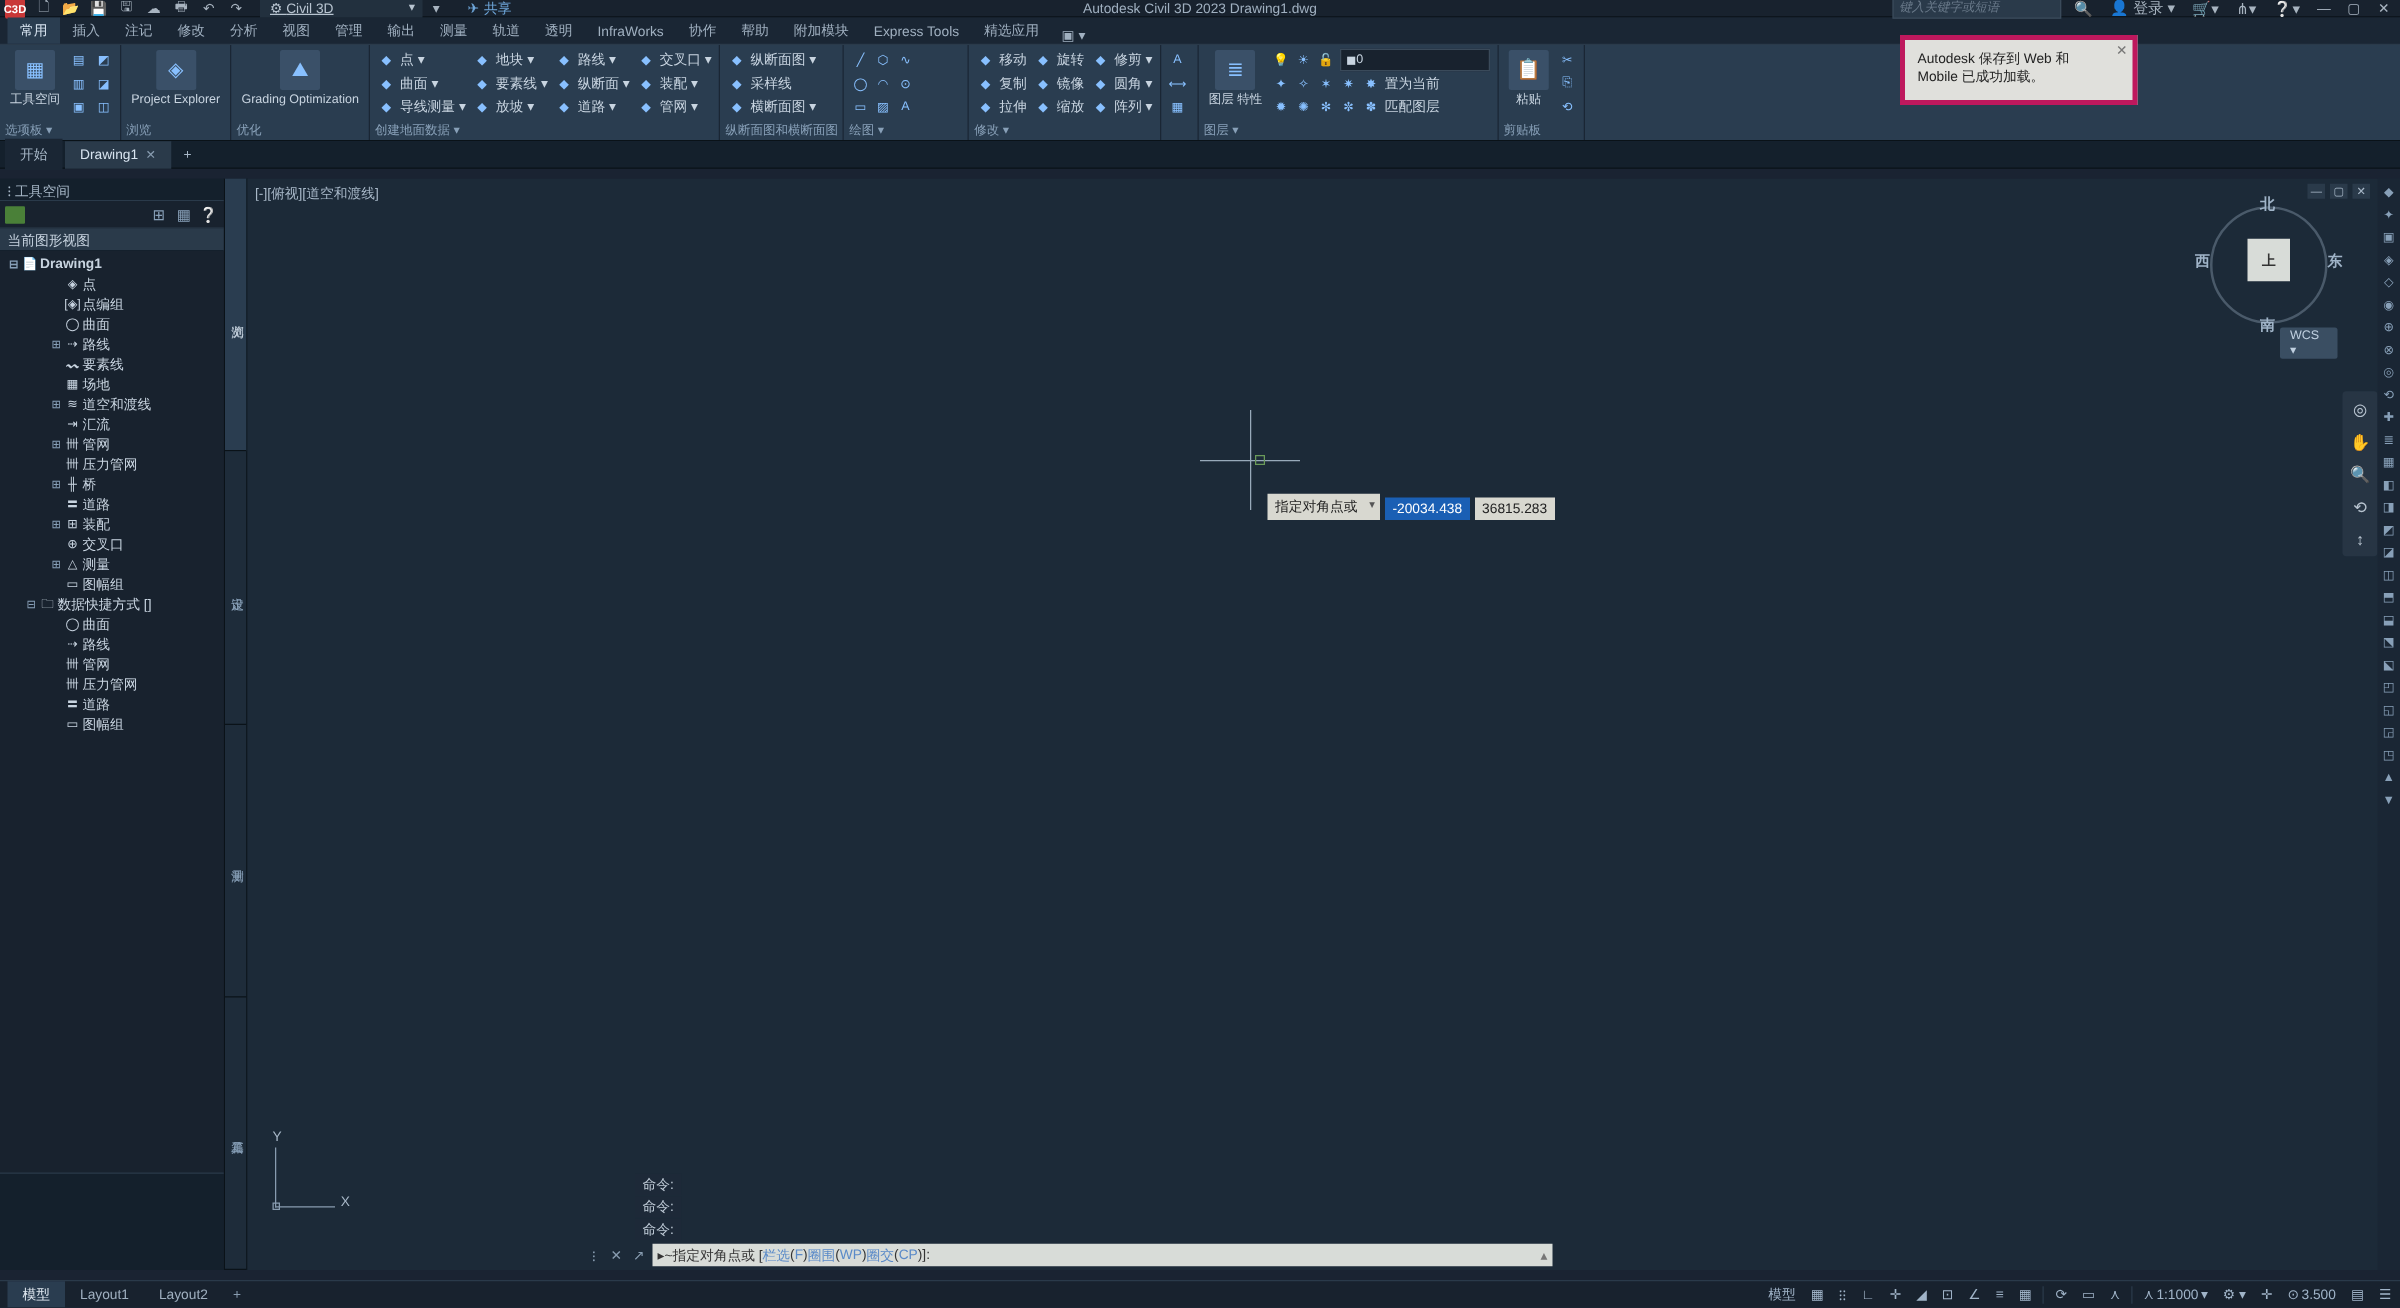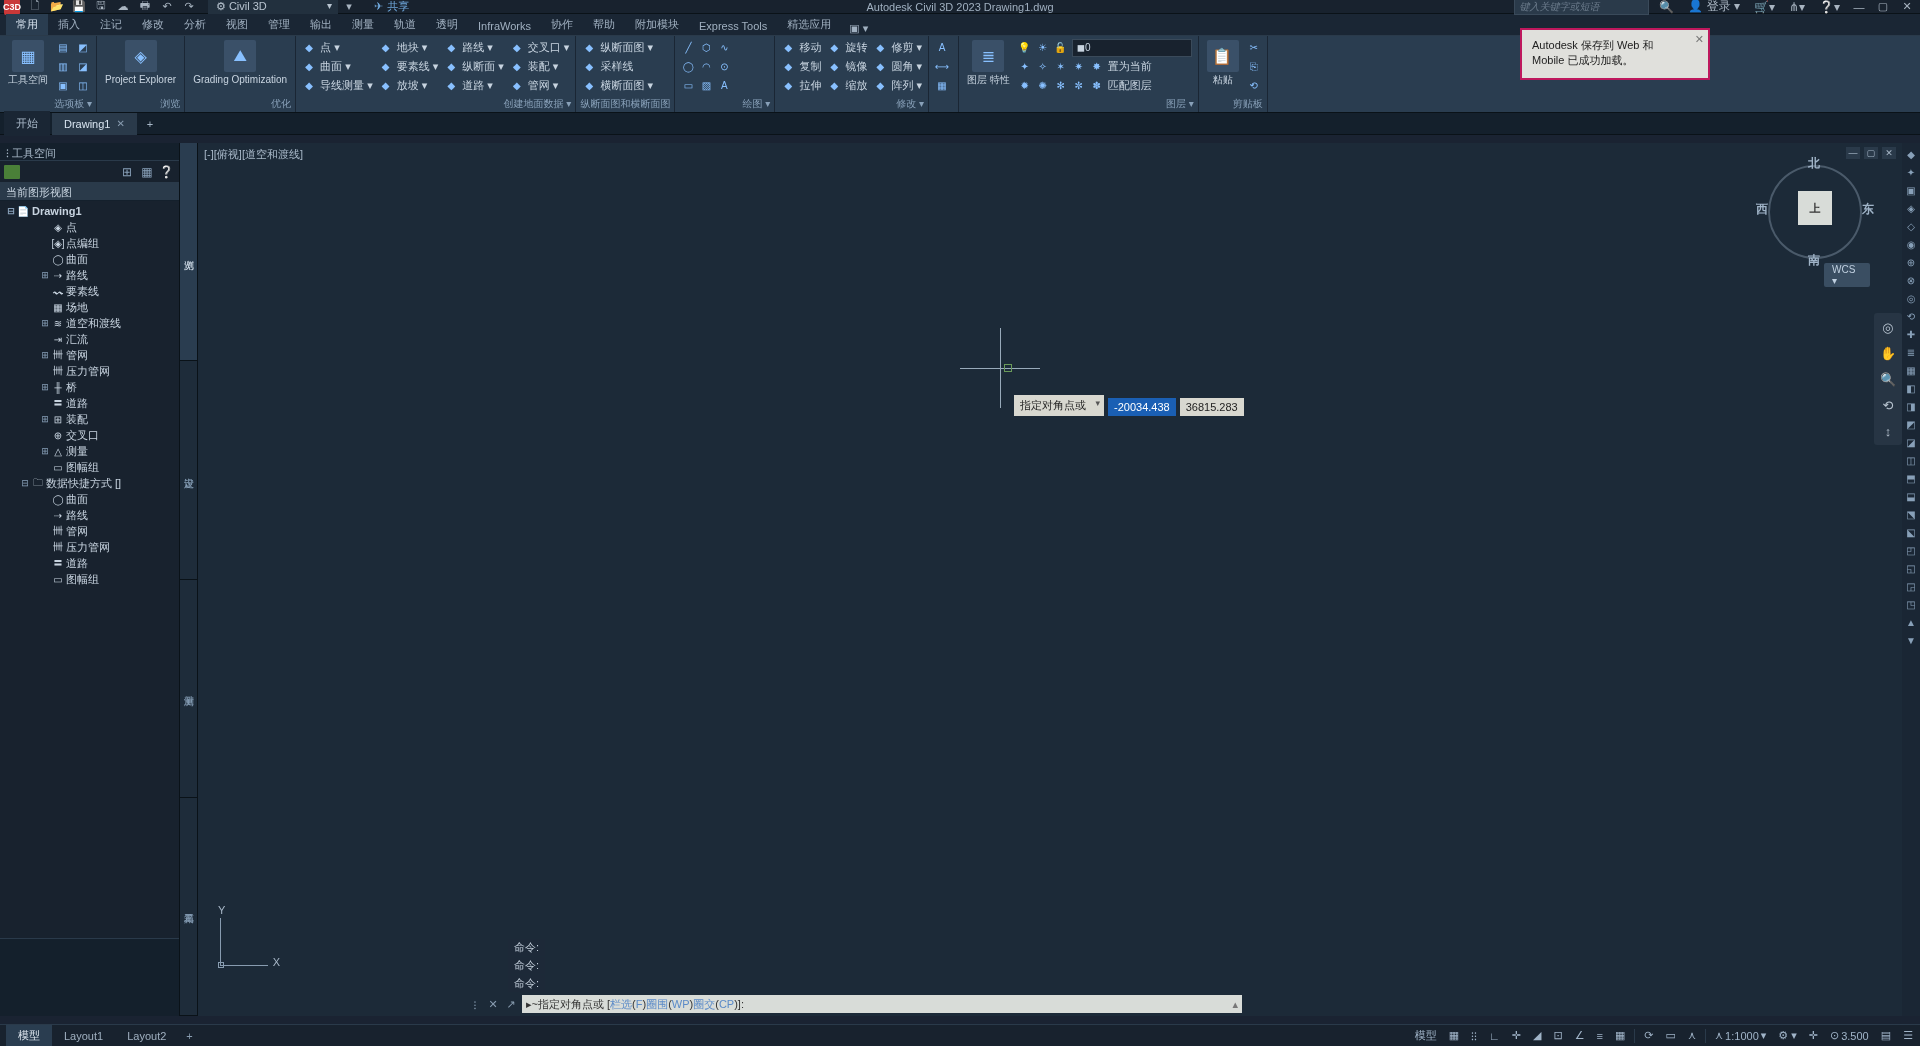--- a/index.html
+++ b/index.html
@@ -2,40 +2,40 @@
 <html><head>
 <meta charset="utf-8">
 <style>
 * { margin: 0; padding: 0; box-sizing: border-box; font-family: "Microsoft YaHei", "Segoe UI", sans-serif; }
 body { background: #1a2332; color: #c8d0d8; font-size: 11px; overflow: hidden; width: 1920px; height: 1046px; position: relative; }
 
 
 .titlebar { height: 14px; background: #18222e; display: flex; align-items: center; padding: 0 4px; border-bottom: 1px solid #0a1218; }
 .titlebar .app-icon { width: 16px; height: 16px; background: #c93838; border-radius: 2px; display: flex; align-items: center; justify-content: center; font-size: 9px; font-weight: bold; color: white; margin-right: 4px; }
 .titlebar .qat-icon { width: 18px; height: 18px; display: flex; align-items: center; justify-content: center; color: #a8b4c0; margin: 0 2px; cursor: pointer; }
-.titlebar .workspace { margin-left: 8px; padding: 1px 24px 1px 8px; background: #22303e; color: #b8c4d0; font-size: 11px; position: relative; width: 130px; }
+.titlebar .workspace { margin-left: 8px; padding: 1px 24px 1px 8px; background: #22303e; color: #b8c4d0; font-size: 11px; position: relative; width: 130px; text-decoration: underline; }
 .titlebar .workspace::after { content: "▾"; position: absolute; right: 6px; font-size: 10px; }
 .titlebar .share { margin-left: 14px; color: #6fa8dc; font-size: 11px; display: flex; align-items: center; gap: 4px; }
 .titlebar .center-title { position: absolute; left: 50%; transform: translateX(-50%); color: #a0b0c0; font-size: 11px; }
 .titlebar .right-area { position: absolute; right: 4px; display: flex; align-items: center; gap: 6px; }
 .titlebar .search-box { width: 135px; height: 16px; background: #2a3a4a; border: 1px solid #3a4a5a; padding: 0 4px; font-style: italic; color: #6a7a8a; font-size: 10px; line-height: 14px; }
 .titlebar .right-btn { color: #a8b4c0; padding: 0 4px; font-size: 12px; cursor: pointer; }
 .titlebar .win-btn { width: 18px; height: 14px; display: flex; align-items: center; justify-content: center; color: #a8b4c0; cursor: pointer; font-size: 11px; }
 
 
 .ribbon-tabs { height: 22px; background: #1a2634; display: flex; align-items: flex-end; padding-left: 6px; border-bottom: 1px solid #2a3a4a; }
 .ribbon-tab { padding: 3px 10px; color: #a0b0c0; font-size: 11px; cursor: pointer; }
 .ribbon-tab.active { background: #2a3d50; color: #d8e4f0; }
 .ribbon-tabs .more { margin-left: 8px; color: #a0b0c0; }
 
 
 .ribbon { height: 77px; background: #2a3d50; display: flex; border-bottom: 1px solid #0a1218; }
 .ribbon-panel { padding: 2px 4px 0; border-right: 1px solid #1a2634; display: flex; flex-direction: column; }
 .ribbon-panel .panel-body { flex: 1; display: flex; align-items: flex-start; gap: 2px; }
-.ribbon-panel .panel-label { height: 16px; text-align: right; font-size: 10px; color: #88a0b8; padding-top: 1px; }
+.ribbon-panel .panel-label { height: 16px; text-align: left; font-size: 10px; color: #88a0b8; padding-top: 1px; }
 .big-btn { display: flex; flex-direction: column; align-items: center; justify-content: center; padding: 2px 4px; cursor: pointer; }
 .big-btn .ico { width: 32px; height: 32px; background: #3a5068; border-radius: 2px; margin-bottom: 2px; display:flex;align-items:center;justify-content:center;font-size:16px;color:#88c0ff; }
 .big-btn .lbl { font-size: 10px; color: #c8d4e0; text-align: center; line-height: 12px; }
 .small-row { display: flex; align-items: center; height: 19px; padding: 0 2px; cursor: pointer; gap: 4px; white-space: nowrap; }
 .small-row .ico { width: 14px; height: 14px; display:flex;align-items:center;justify-content:center;font-size:10px;color:#88c0ff; }
 .small-row .lbl { font-size: 11px; color: #c8d4e0; }
 .col { display: flex; flex-direction: column; }
 
 .layer-combo { width: 120px; height: 18px; background: #18222e; border: 1px solid #3a4a5a; display: flex; align-items: center; padding: 0 4px; font-size: 10px; color: #c8d4e0; }
 
@@ -111,21 +111,21 @@
 
 
 .navbar { position: absolute; top: 170px; right: 18px; width: 28px; background: rgba(50,64,80,.5); border-radius: 3px; padding: 4px 0; display: flex; flex-direction: column; align-items: center; gap: 6px; }
 .nav-btn { width: 20px; height: 20px; color: #b8c4d0; font-size: 13px; display:flex;align-items:center;justify-content:center;cursor:pointer; }
 
 
 .right-palette { position: absolute; top: 143px; right: 0; width: 18px; bottom: 30px; background: #1a2634; display: flex; flex-direction: column; align-items: center; padding-top: 4px; gap: 4px; }
 .rp-btn { width: 14px; height: 14px; color: #88a0b8; font-size: 10px; display:flex;align-items:center;justify-content:center;cursor:pointer; }
 
 
-.notify { position: absolute; top: 28px; right: 210px; width: 190px; background: #e0e0dc; color: #222; padding: 8px 22px 10px 10px; font-size: 11px; line-height: 15px; border: 2px solid #be185d; }
+.notify { position: absolute; top: 28px; right: 210px; width: 190px; background: #e0e0dc; color: #222; padding: 8px 22px 10px 10px; font-size: 11px; line-height: 15px; border: 4px solid #be185d; }
 .notify .close { position: absolute; top: 2px; right: 4px; color: #777; font-size: 11px; cursor: pointer; }
 
 
 .statusbar { position: absolute; bottom: 0; left: 0; right: 0; height: 22px; background: #18222e; border-top: 1px solid #2a3a4a; display: flex; align-items: center; }
 .layout-tabs { display: flex; height: 100%; align-items: center; padding-left: 6px; gap: 0; }
 .layout-tab { padding: 3px 12px; font-size: 11px; color: #a0b0c0; cursor: pointer; }
 .layout-tab.active { background: #2a3d50; color: #e0e8f0; }
 .layout-tabs .add { padding: 2px 8px; color: #889cb0; cursor: pointer; }
 .status-right { position: absolute; right: 4px; display: flex; align-items: center; gap: 6px; height: 100%; }
 .sr-item { color: #a0b4c8; font-size: 11px; padding: 0 3px; cursor: pointer; display:flex;align-items:center;gap:2px; }

